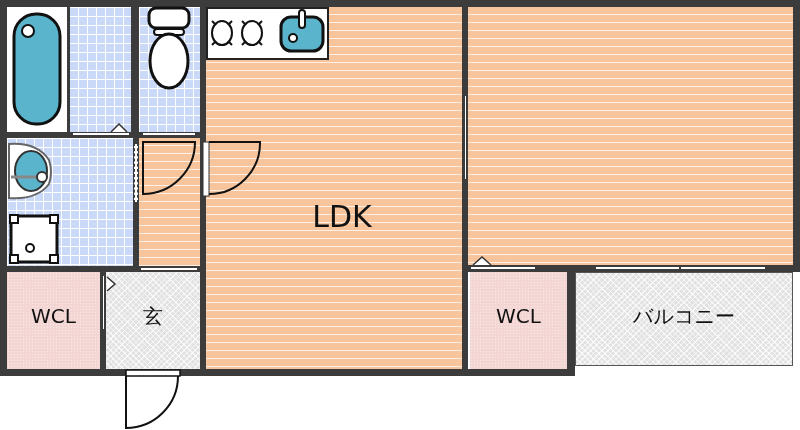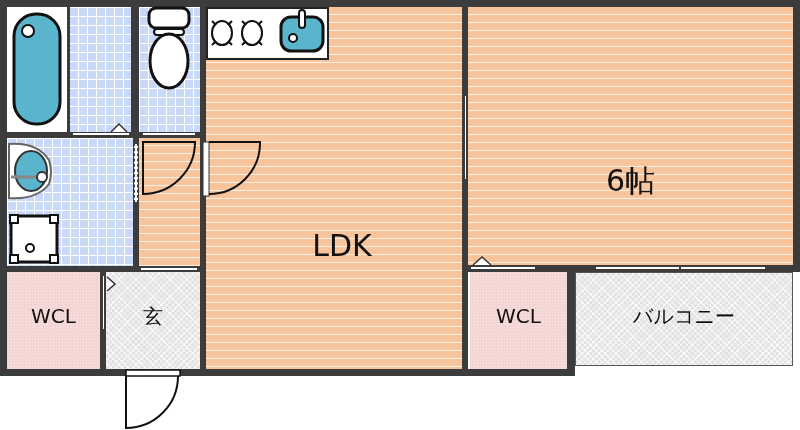--- a/index.html
+++ b/index.html
@@ -125,22 +125,21 @@
 <svg style="left:110px;top:123px;" width="18" height="10">
   <path d="M1 9 L9 1 L17 9" fill="#fff" stroke="#333" stroke-width="1.5"></path>
 </svg>
 <svg style="left:472px;top:256px;" width="20" height="10">
   <path d="M1 9 L10 1 L19 9" fill="#fff" stroke="#333" stroke-width="1.5"></path>
 </svg>
 <svg style="left:106px;top:276px;" width="10" height="16">
   <path d="M1 1 L9 8 L1 15" fill="#fff" stroke="#333" stroke-width="1.5"></path>
 </svg>
 
-<div class="label" style="left:206px;top:160px;width:272px;">
+<div class="label" style="left:206px;top:131px;width:272px;">
   <div>LDK</div>
 </div>
 <div class="label" style="left:468px;top:95px;width:325px;">
-  <div>6帖</div>
 </div>
 <div class="label small" style="left:7px;top:305px;width:93px;">WCL</div>
 <div class="label small" style="left:106px;top:305px;width:94px;">玄</div>
 <div class="label small" style="left:470px;top:305px;width:97px;">WCL</div>
 <div class="label small" style="left:575px;top:305px;width:218px;">バルコニー</div>
 
 </body></html>

